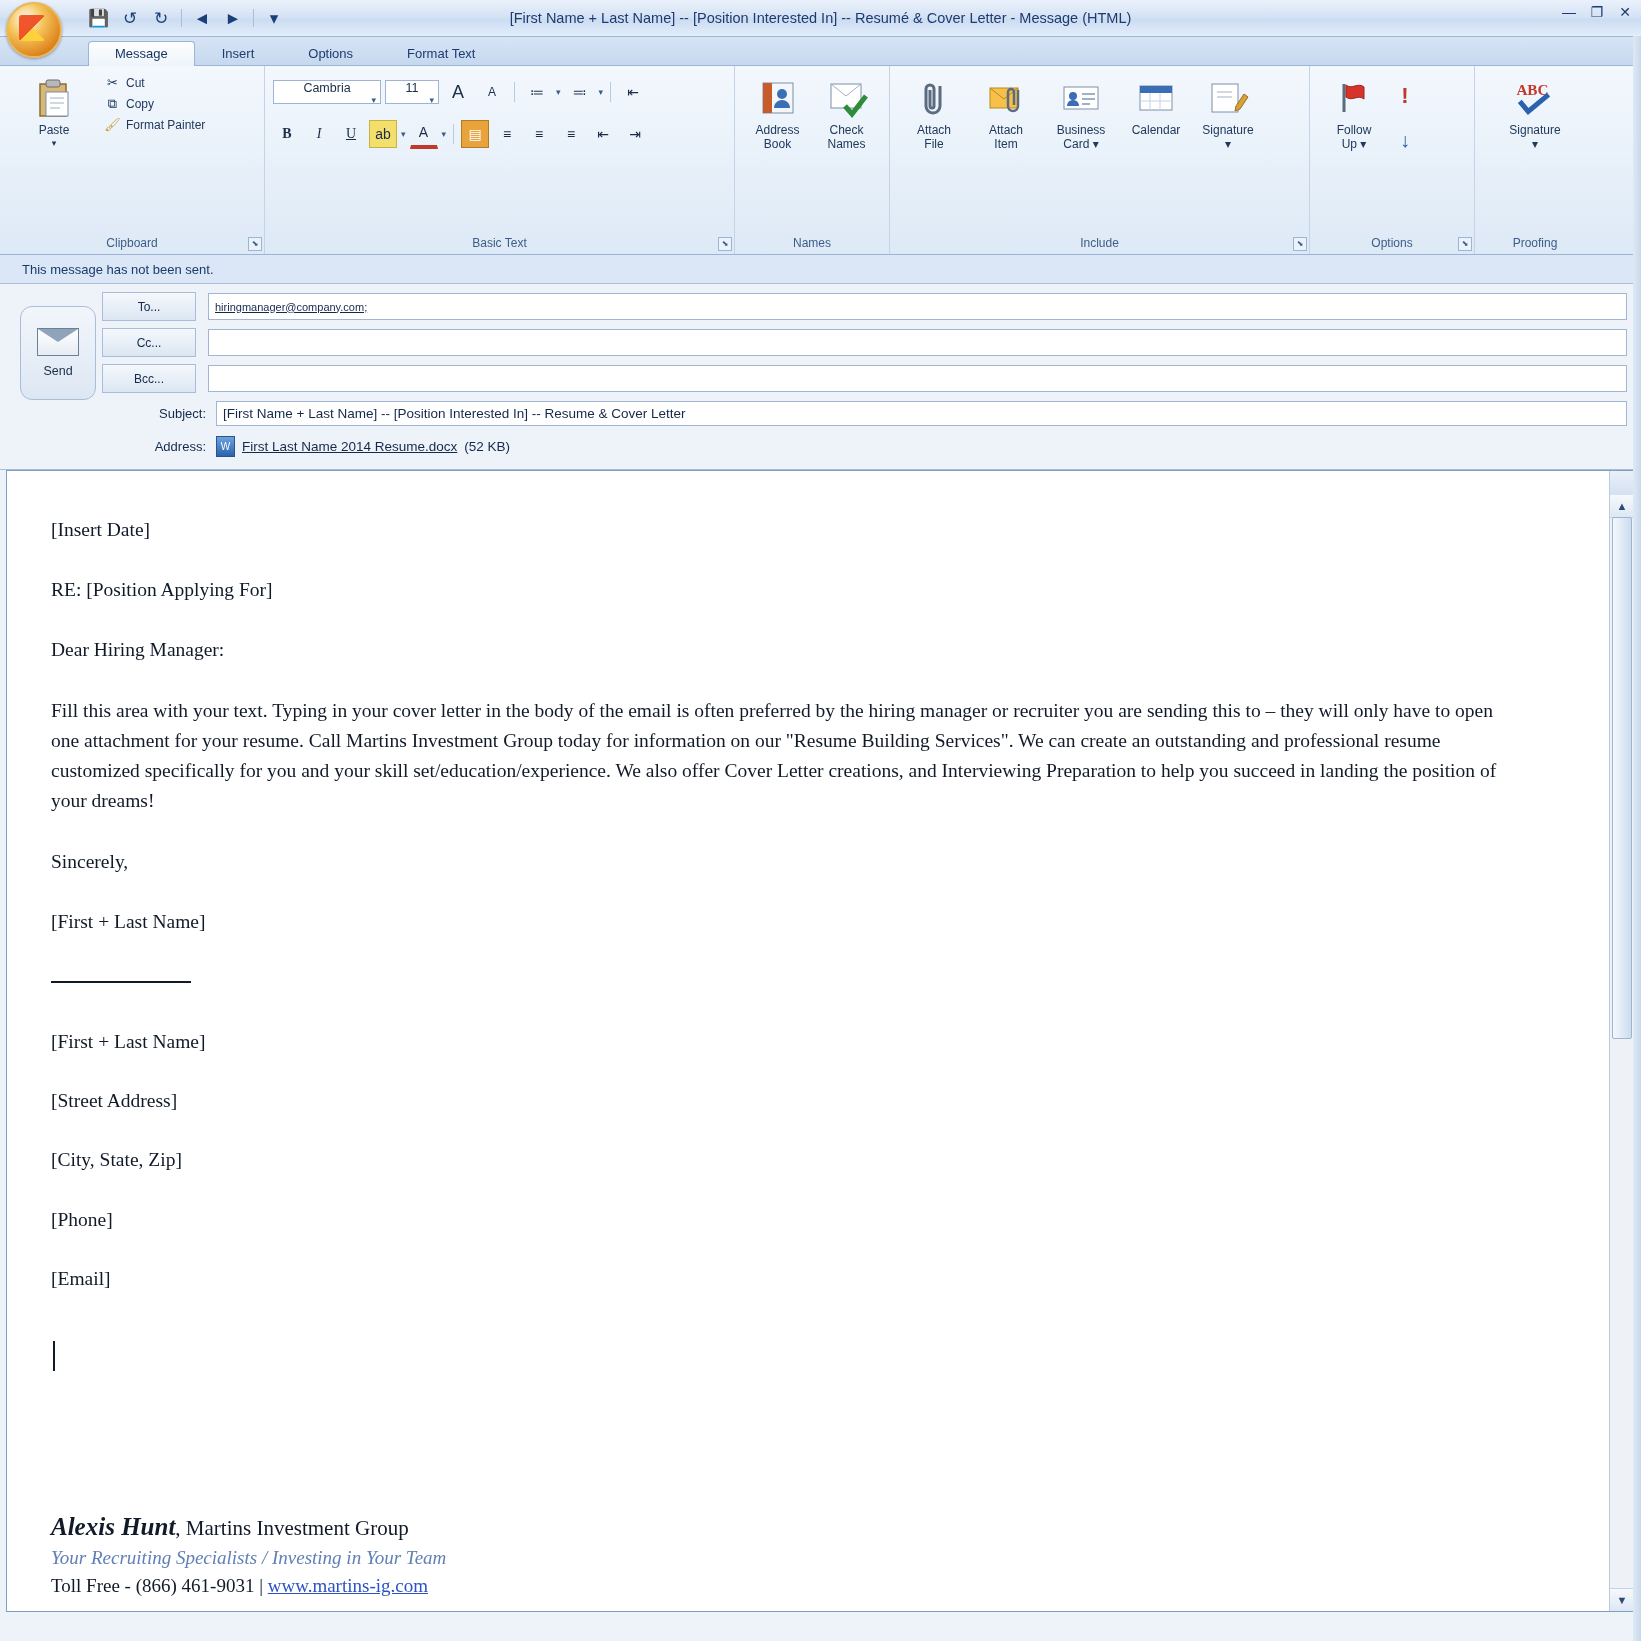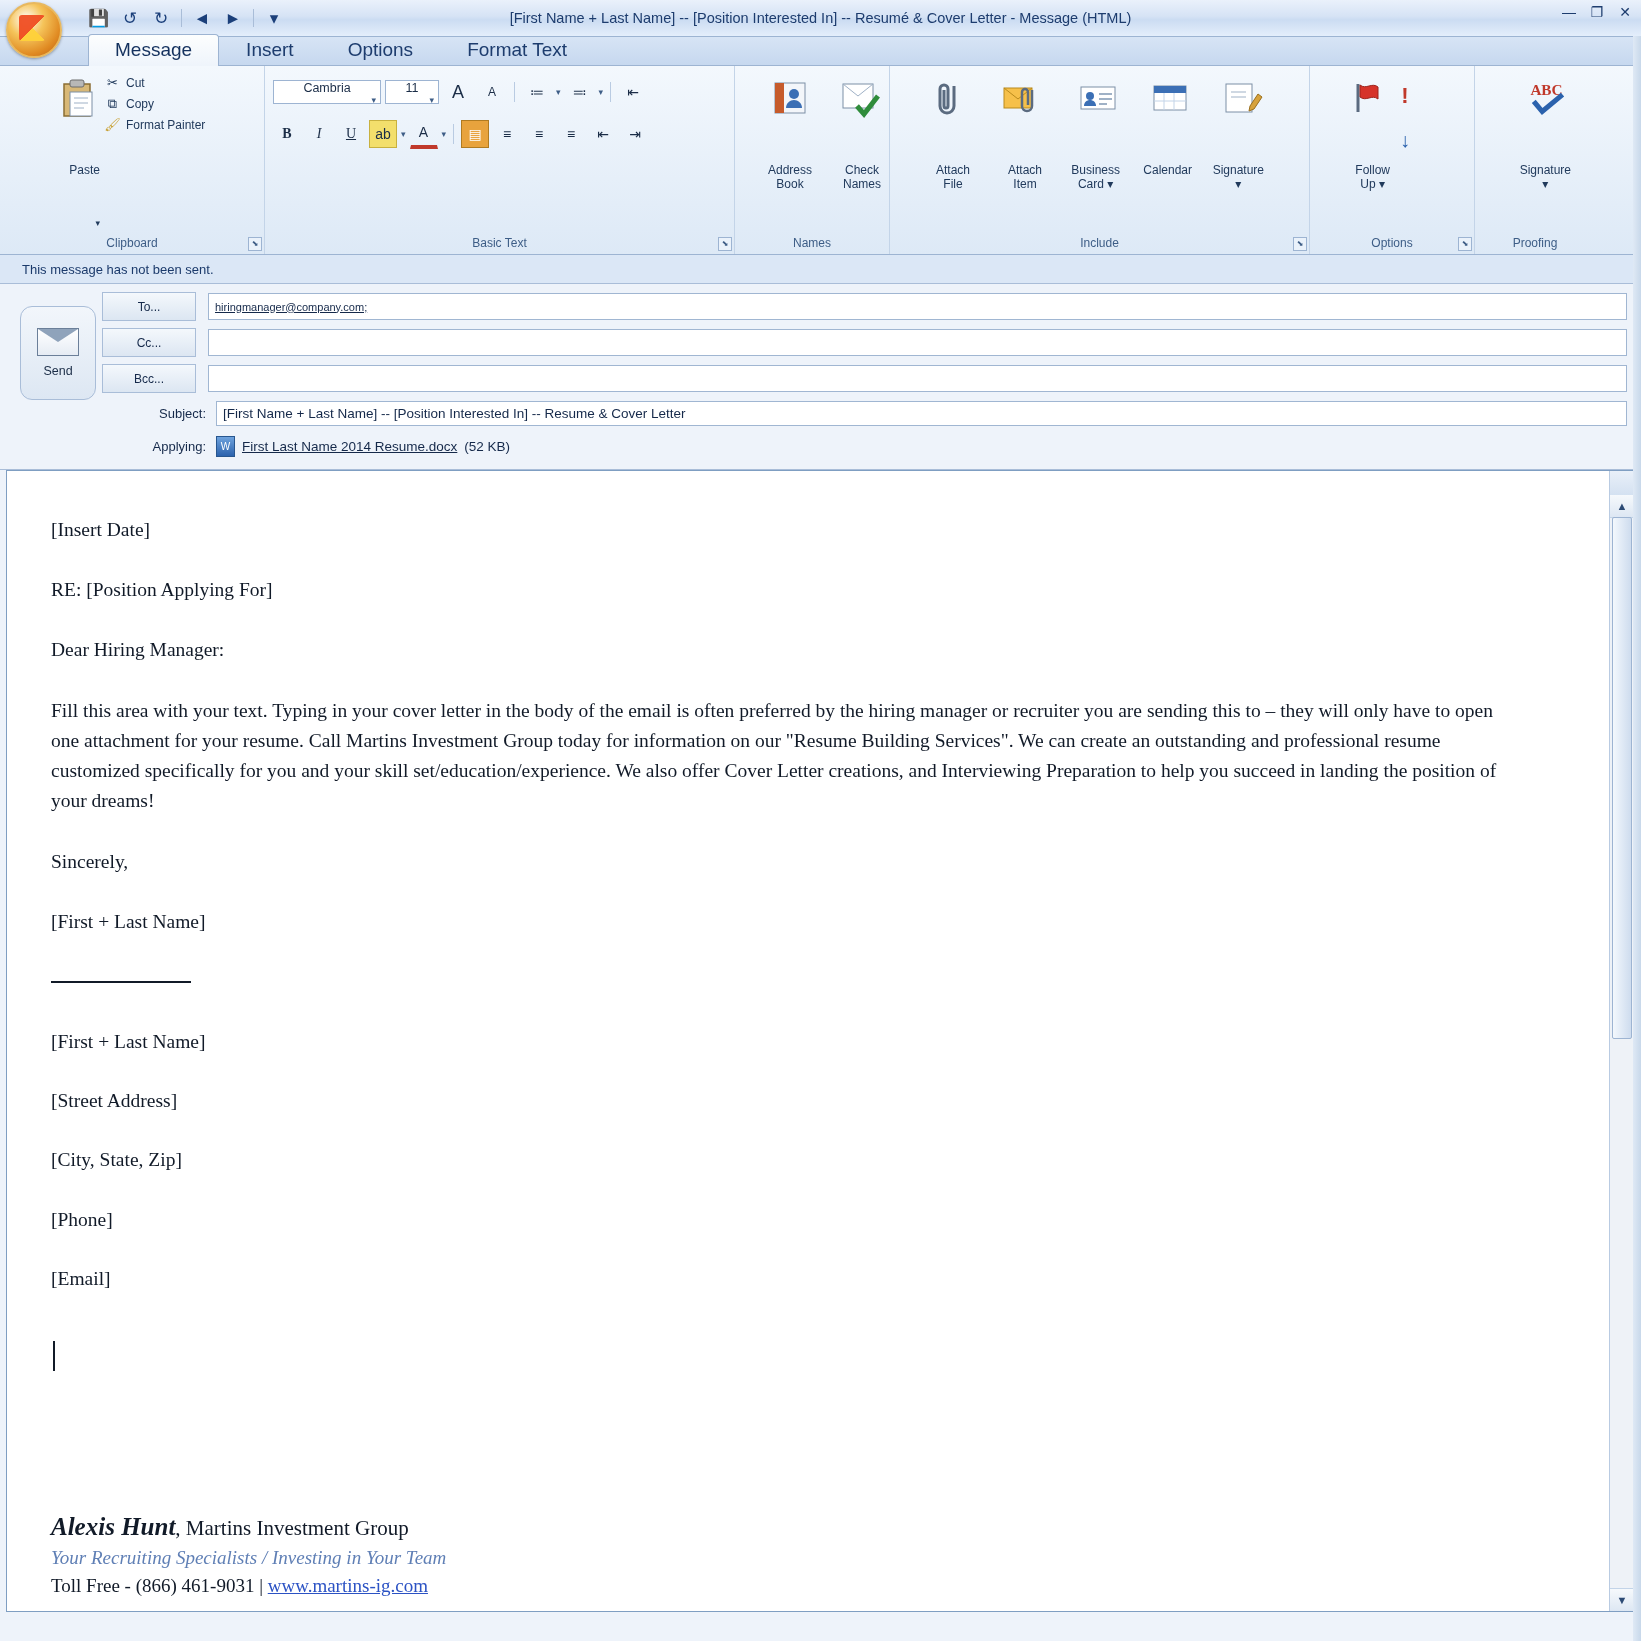--- a/index.html
+++ b/index.html
@@ -99,21 +99,21 @@
   
   .tabstrip {
     height: 28px;
     background: linear-gradient(to bottom, #d7e4f5, #c6d8ef);
     border-bottom: 1px solid #9db4d2;
     display: flex;
     align-items: flex-end;
     padding-left: 88px;
   }
   .tab {
-    font-size: 19px;
+    font-size: 13px;
     color: #1d3c6e;
     padding: 4px 26px 5px 26px;
     border: 1px solid transparent;
     border-bottom: none;
     position: relative;
     top: 1px;
   }
   .tab.active {
     background: linear-gradient(to bottom, #fdfefe, #eef4fb);
     border-color: #9db4d2;
@@ -159,27 +159,26 @@
     background: #eaf2fb;
     font-size: 8px;
     color: #3d5d86;
     line-height: 11px;
     text-align: center;
   }
   .bigbtn {
     width: 72px;
     display: flex;
     flex-direction: column;
-    align-items: flex-end;
+    align-items: center;
     font-size: 12px;
     color: #213a5c;
     text-align: center;
     line-height: 1.15;
     padding-top: 4px;
-    gap: 40px;
   }
   .bigbtn .glyph {
     width: 44px;
     height: 44px;
     margin-bottom: 4px;
     display: flex;
     align-items: center;
     justify-content: center;
   }
   .smallrow {
@@ -742,21 +741,21 @@
           <span></span>
         </div>
       </div>
       <div class="labelrow">
         <div class="flabel">Subject:</div>
         <div class="subjbox">
           <span>[First Name + Last Name] -- [Position Interested In] -- Resume &amp; Cover Letter</span>
         </div>
       </div>
       <div class="labelrow">
-        <div class="flabel">Applying:</div>
+        <div class="flabel">Address:</div>
         <div class="attachbox">
           <span class="doc-ico">W</span>
           <span class="attach-name">First Last Name 2014 Resume.docx</span>
           <span>(52 KB)</span>
         </div>
       </div>
     </div>
   </div>
 
   <div class="bodyzone">

